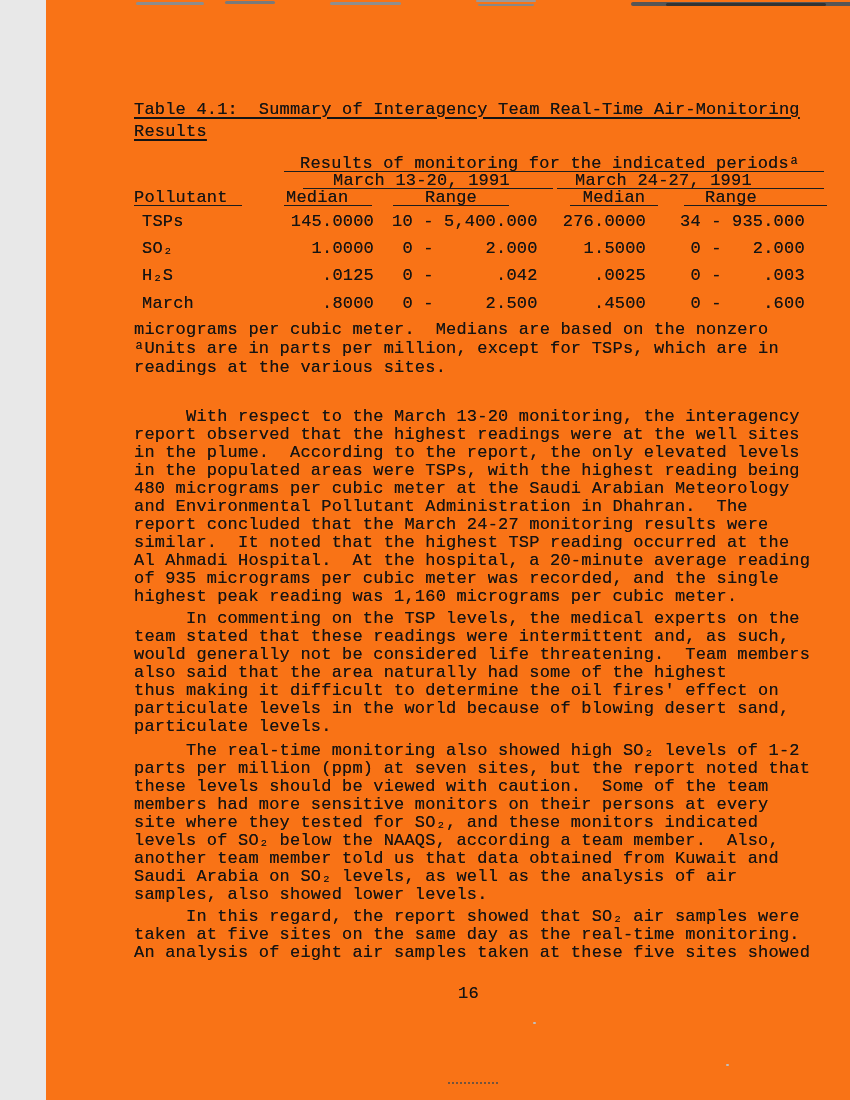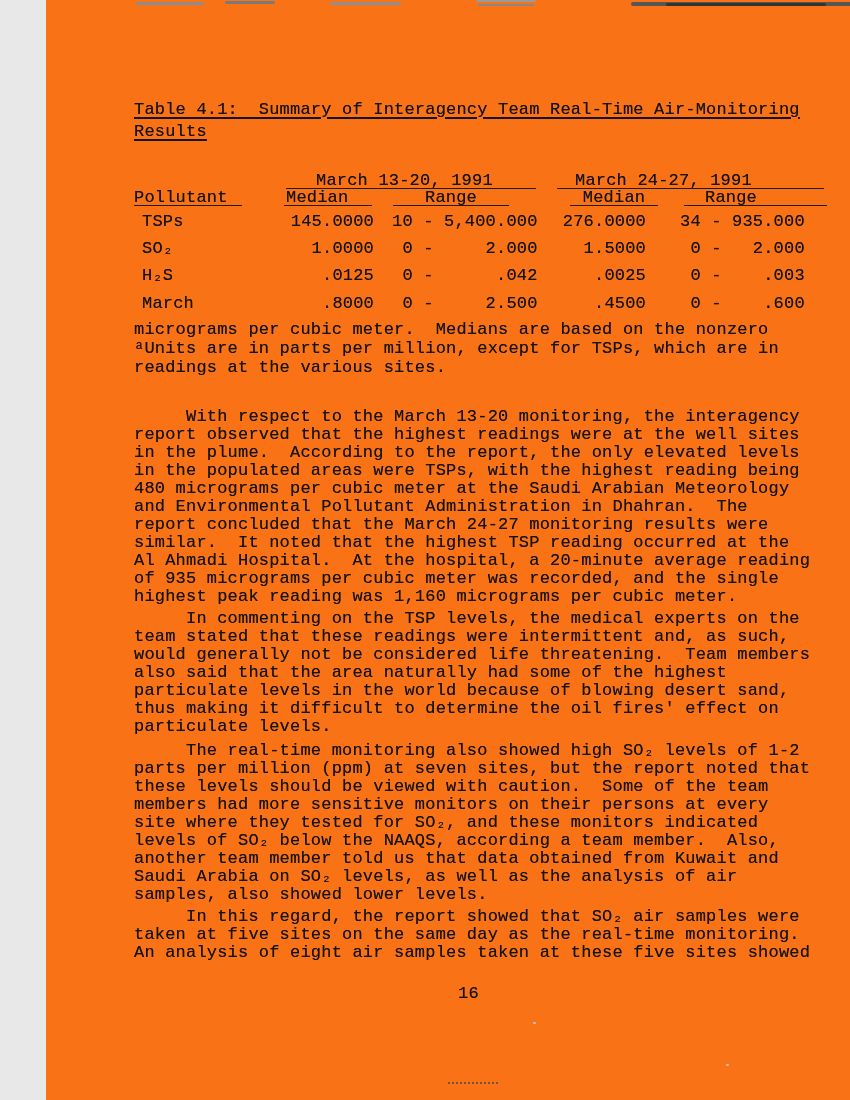--- a/index.html
+++ b/index.html
@@ -50,22 +50,23 @@
   <div class="streak" style="left:432px;top:4px;width:56px;height:2px;background:#888888;"></div>
   <div class="streak" style="left:585px;top:2px;width:244px;height:4px;background:#565656;"></div>
   <div class="streak" style="left:620px;top:3px;width:160px;height:3px;background:#333333;"></div>
   <div class="streak" style="left:838px;top:3px;width:12px;height:2px;background:#ababab;"></div>
 
   <div class="title-block">
     <span class="line u">Table 4.1:  Summary of Interagency Team Real-Time Air-Monitoring</span>
     <span class="line u">Results</span>
   </div>
 
+  <div class="hu" style="left:238px;top:154px;width:524px;padding-left:16px;">Results of monitoring for the indicated periodsᵃ</div>
 
-  <div class="hu" style="left:240px;top:171px;width:220px;padding-left:30px;">March 13-20, 1991</div>
+  <div class="hu" style="left:257px;top:171px;width:220px;padding-left:30px;">March 13-20, 1991</div>
   <div class="hu" style="left:511px;top:171px;width:249px;padding-left:18px;">March 24-27, 1991</div>
 
   <div class="hu" style="left:88px;top:188px;padding-right:14px;">Pollutant</div>
   <div class="hu" style="left:238px;top:188px;width:86px;padding-left:2px;">Median</div>
   <div class="hu center" style="left:347px;top:188px;width:116px;">Range</div>
   <div class="hu center" style="left:524px;top:188px;width:88px;">Median</div>
   <div class="hu" style="left:638px;top:188px;width:122px;padding-left:21px;">Range</div>
 
   <div class="t-row" style="top:212px;padding-left:16px;">
     <span class="c-pol">TSPs</span>
@@ -113,22 +114,22 @@
       <div class="line">similar.  It noted that the highest TSP reading occurred at the</div>
       <div class="line">Al Ahmadi Hospital.  At the hospital, a 20-minute average reading</div>
       <div class="line">of 935 micrograms per cubic meter was recorded, and the single</div>
       <div class="line">highest peak reading was 1,160 micrograms per cubic meter.</div>
     </div>
   <div class="para" style="top:610px;">
       <div class="line">     In commenting on the TSP levels, the medical experts on the</div>
       <div class="line">team stated that these readings were intermittent and, as such,</div>
       <div class="line">would generally not be considered life threatening.  Team members</div>
       <div class="line">also said that the area naturally had some of the highest</div>
+      <div class="line">thus making it difficult to determine the oil fires' effect on</div>
       <div class="line">particulate levels in the world because of blowing desert sand,</div>
-      <div class="line">thus making it difficult to determine the oil fires' effect on</div>
       <div class="line">particulate levels.</div>
     </div>
   <div class="para" style="top:742px;">
       <div class="line">     The real-time monitoring also showed high SO₂ levels of 1-2</div>
       <div class="line">parts per million (ppm) at seven sites, but the report noted that</div>
       <div class="line">these levels should be viewed with caution.  Some of the team</div>
       <div class="line">members had more sensitive monitors on their persons at every</div>
       <div class="line">site where they tested for SO₂, and these monitors indicated</div>
       <div class="line">levels of SO₂ below the NAAQS, according a team member.  Also,</div>
       <div class="line">another team member told us that data obtained from Kuwait and</div>

